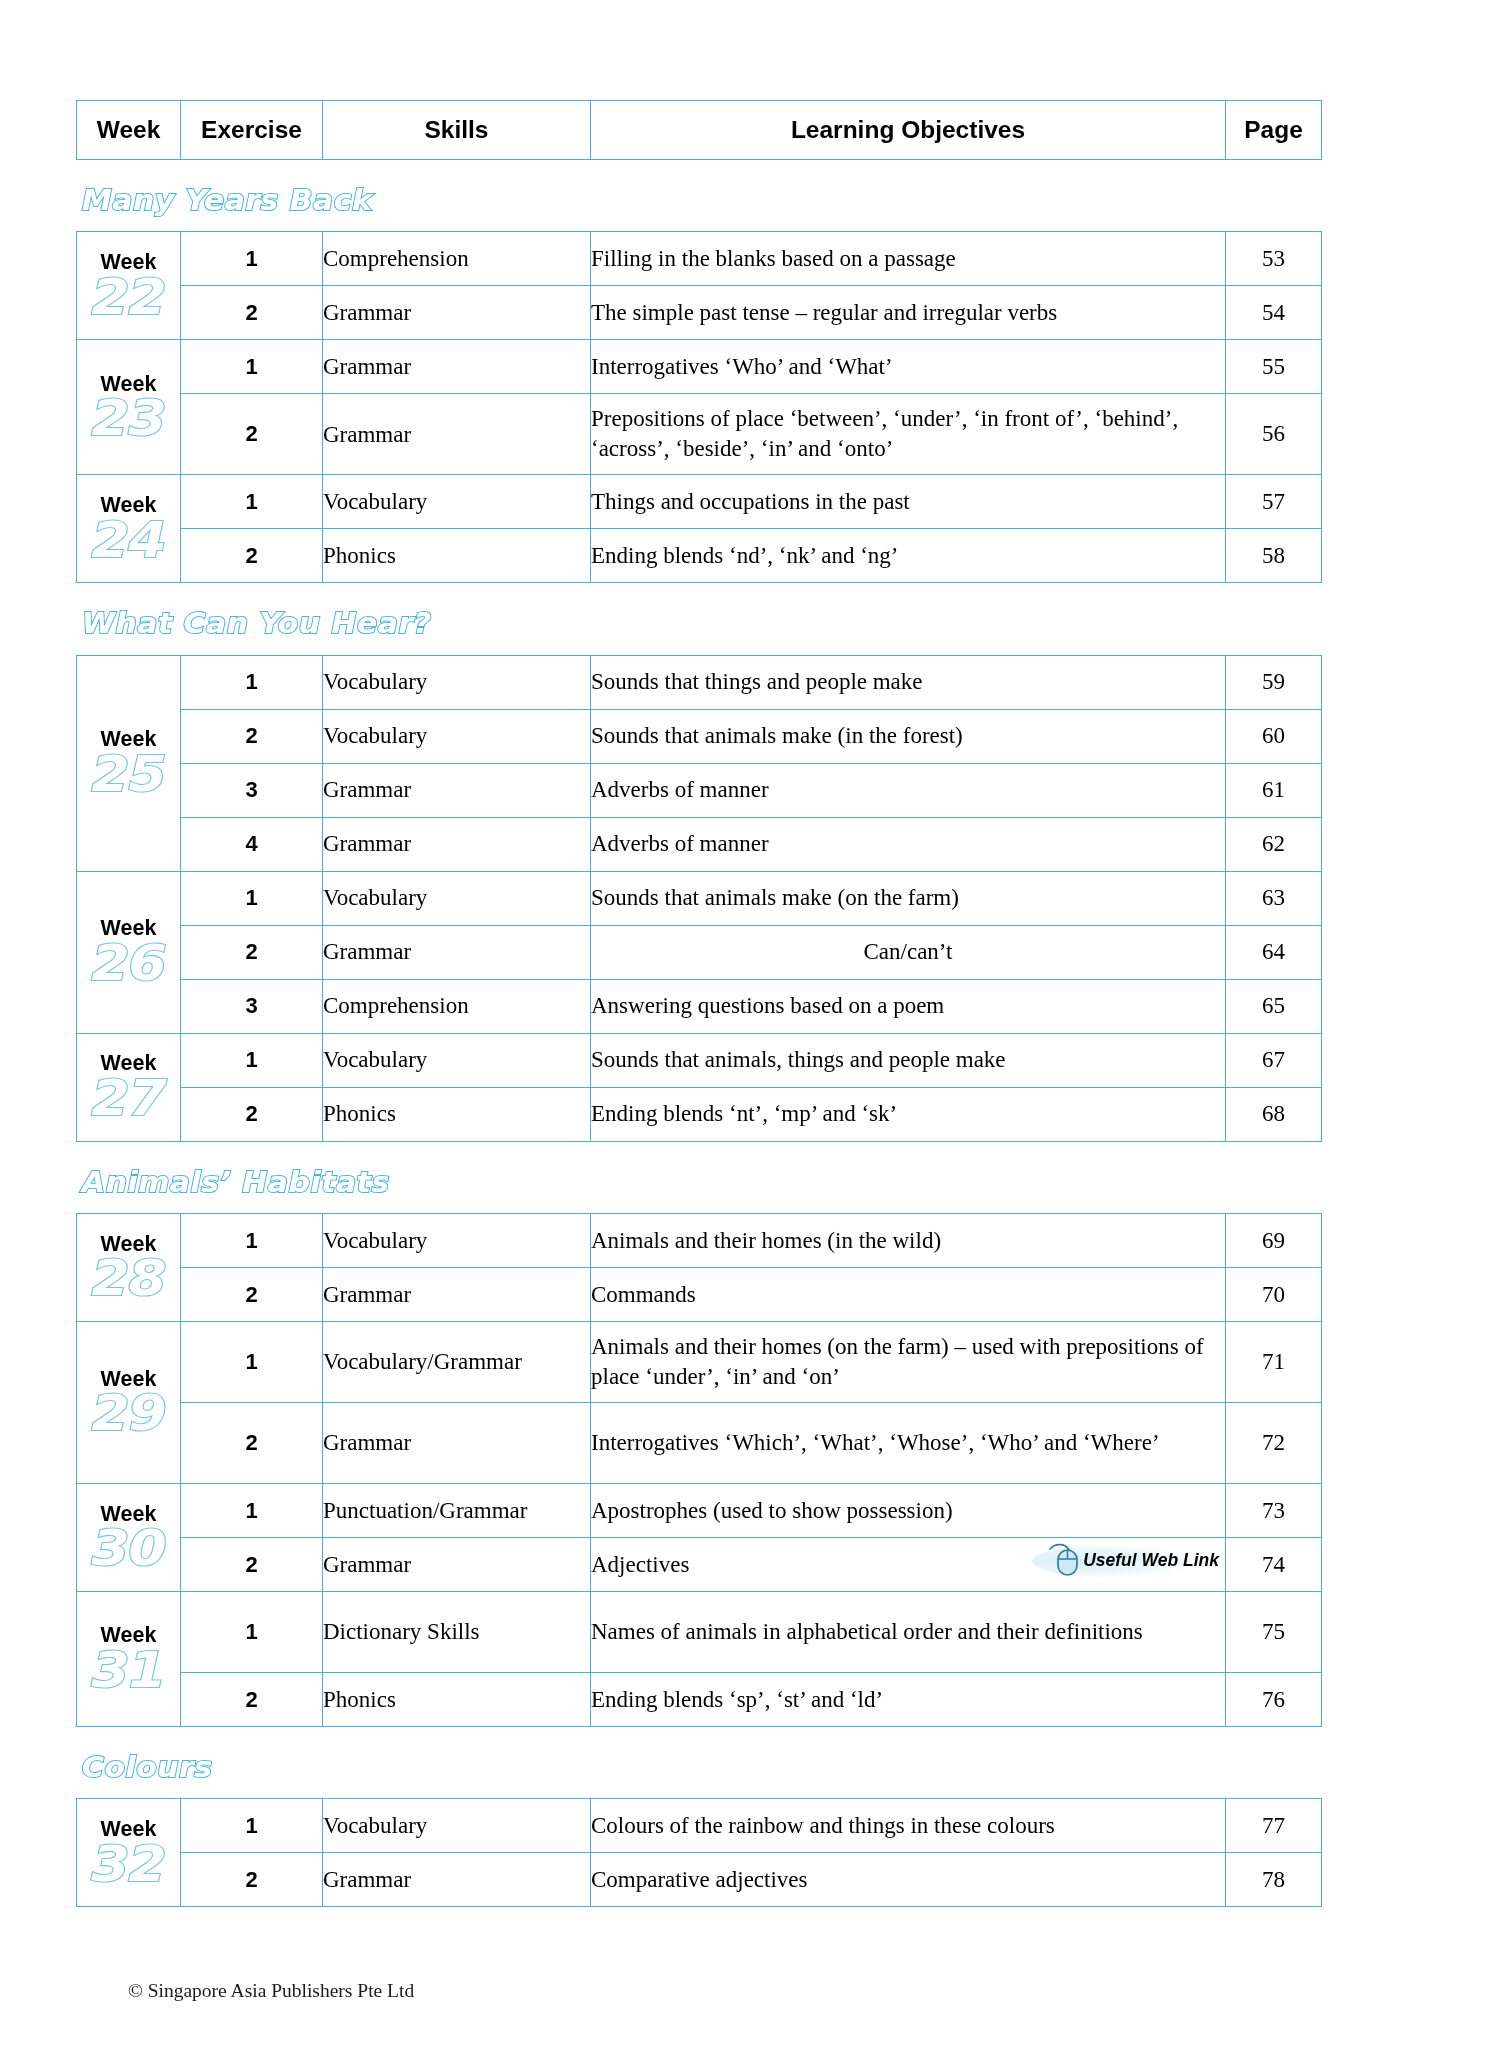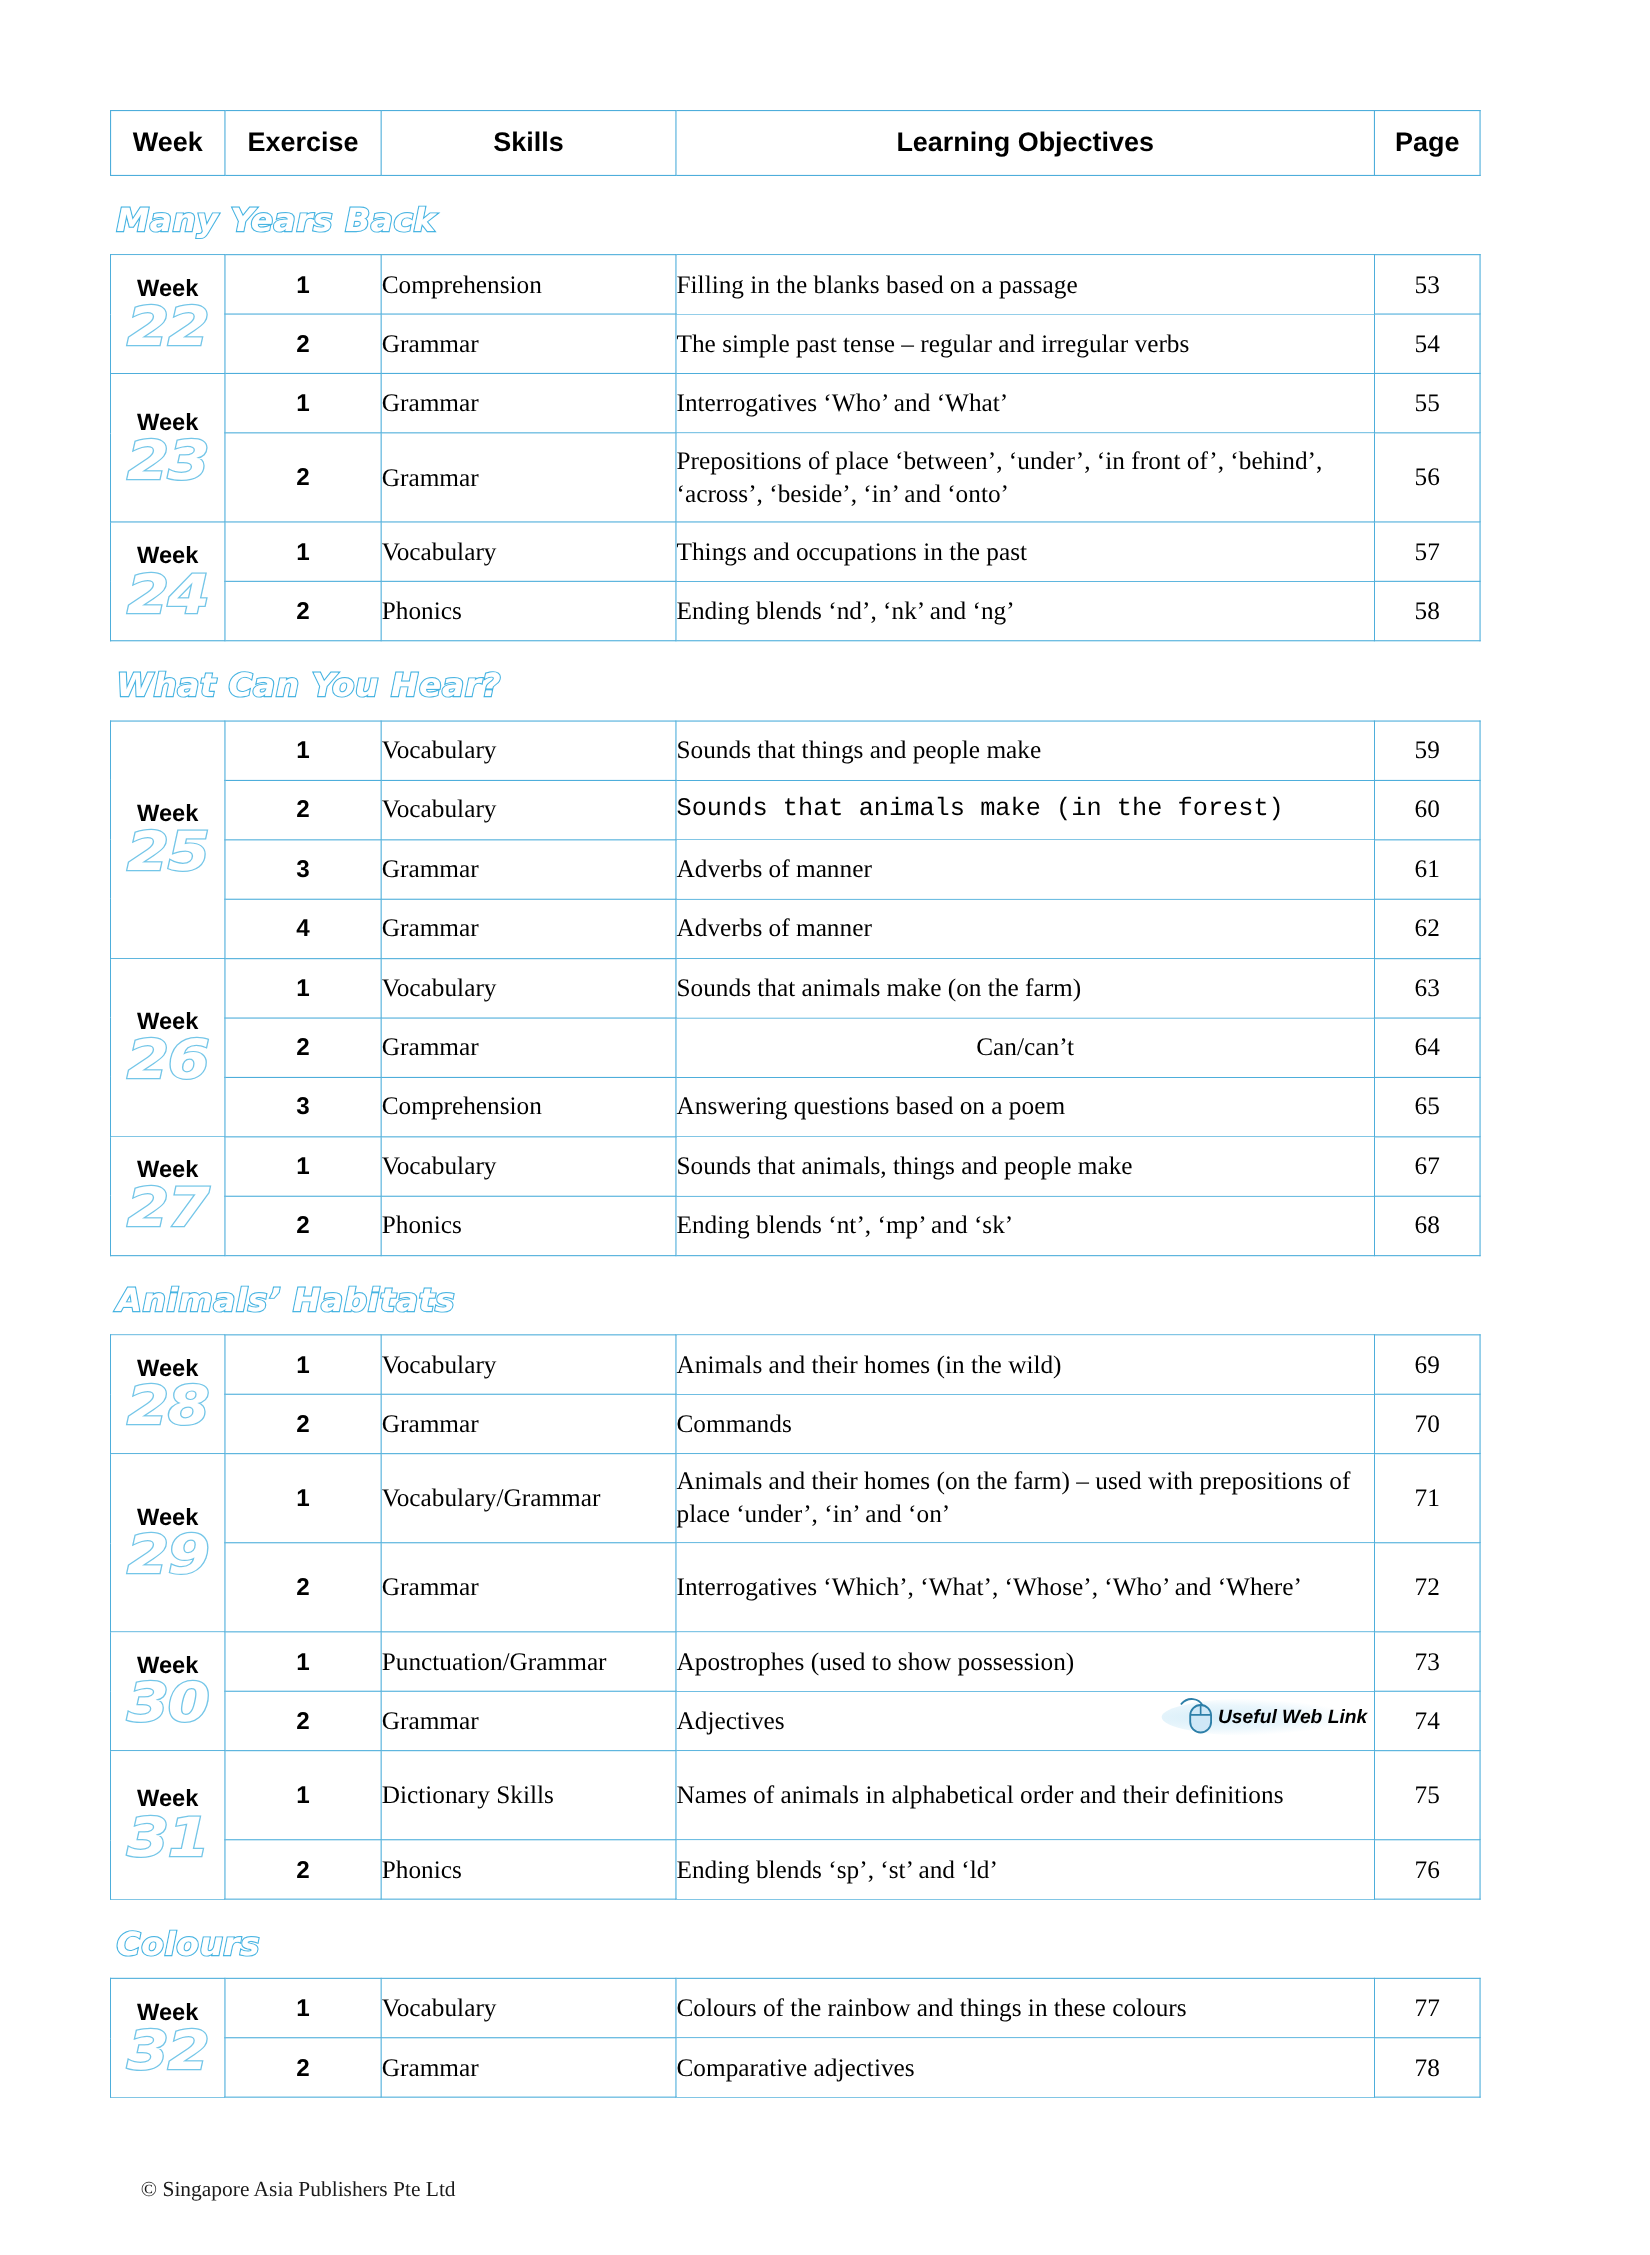--- a/index.html
+++ b/index.html
@@ -12,21 +12,21 @@
     height: 2050px;
     font-family: "Liberation Serif", "DejaVu Serif", serif;
     color: #000;
     position: relative;
     overflow: hidden;
   }
   .page {
     box-sizing: border-box;
     width: 1376px;
     height: 2050px;
-    padding: 100px 128px 0 100px;
+    padding: 100px 128px 0 76px;
     position: relative;
   }
 
   
   table.tbl {
     border-collapse: collapse;
     width: 1245px;
     table-layout: fixed;
   }
   table.tbl td, table.tbl th {
@@ -268,21 +268,21 @@
               <span class="week-num">25</span>
             </td>
             <td class="cell-ex">1</td>
             <td class="cell-skill">Vocabulary</td>
             <td class="cell-obj" style="position: relative;"><span>Sounds that things and people make</span></td>
             <td class="cell-page">59</td>
           </tr>
           <tr class="r1">
             <td class="cell-ex">2</td>
             <td class="cell-skill">Vocabulary</td>
-            <td class="cell-obj" style="position: relative; font-family: Liberation Mono, monospace;"><span>Sounds that animals make (in the forest)</span></td>
+            <td class="cell-obj" style="position: relative;"><span>Sounds that animals make (in the forest)</span></td>
             <td class="cell-page">60</td>
           </tr>
           <tr class="r1">
             <td class="cell-ex">3</td>
             <td class="cell-skill">Grammar</td>
             <td class="cell-obj" style="position: relative;"><span>Adverbs of manner</span></td>
             <td class="cell-page">61</td>
           </tr>
           <tr class="r1">
             <td class="cell-ex">4</td>

